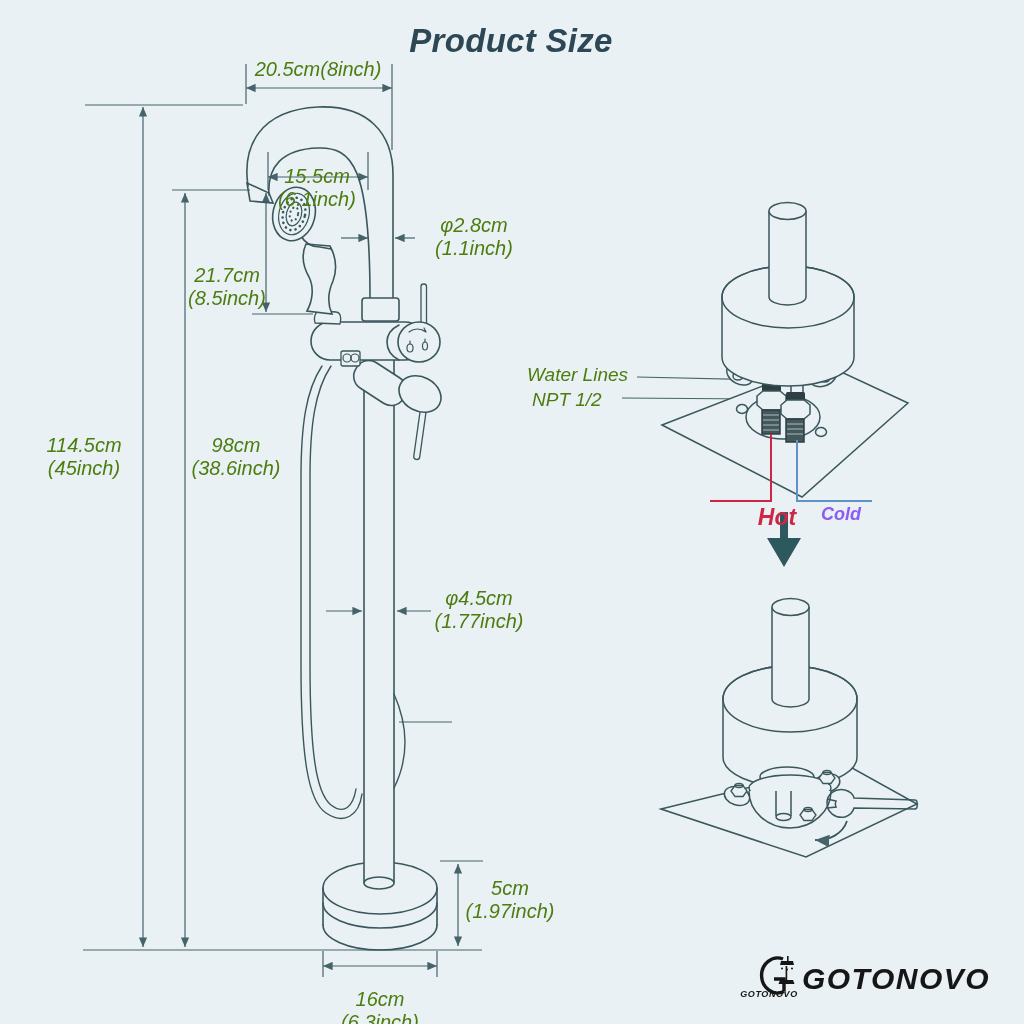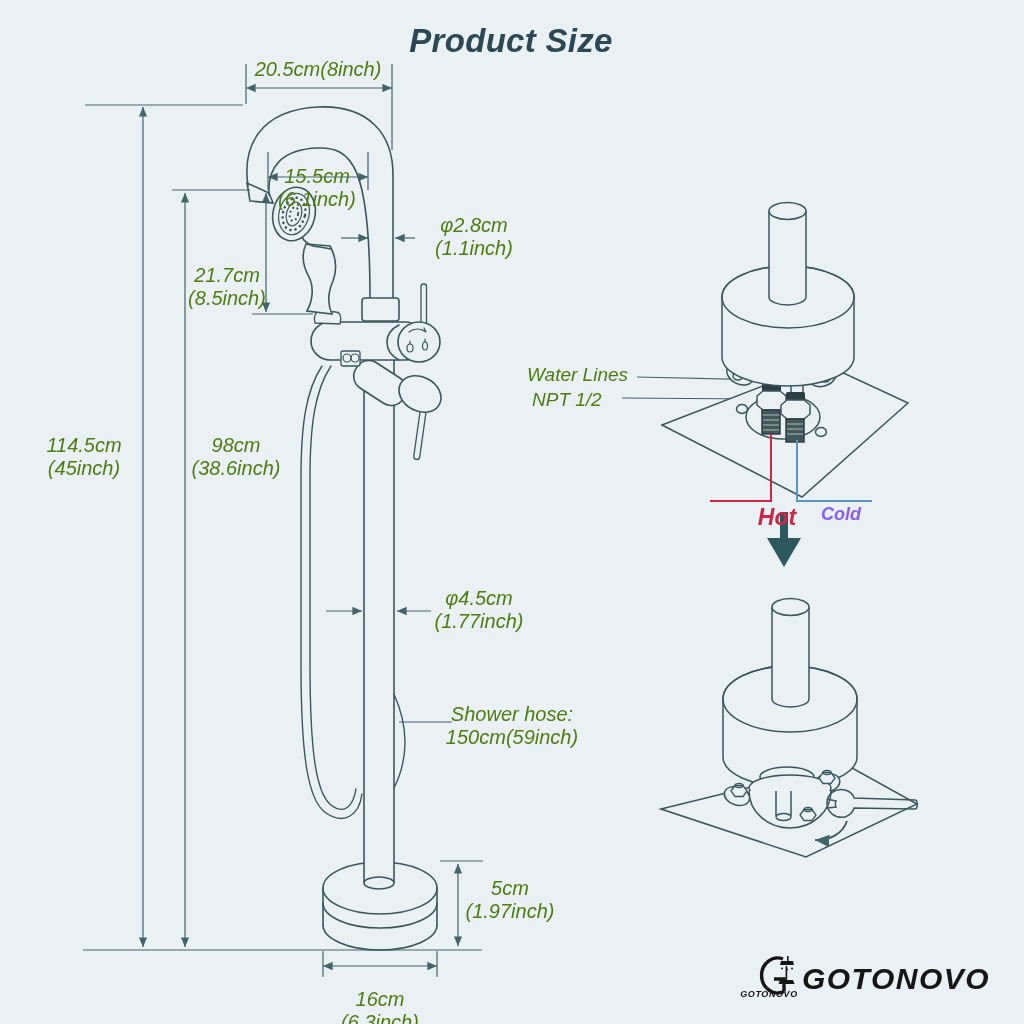--- a/index.html
+++ b/index.html
@@ -256,24 +256,20 @@
   <div class="lbl" style="left:236px;top:434px;">
     <div>98cm</div>
     <div>(38.6inch)</div>
   </div>
 
   <div class="lbl" style="left:479px;top:587px;">
     <div>φ4.5cm</div>
     <div>(1.77inch)</div>
   </div>
 
-  <div class="lbl" style="left:512px;top:703px;">
-    <div>Shower hose:</div>
-    <div>150cm(59inch)</div>
-  </div>
 
   <div class="lbl" style="left:510px;top:877px;">
     <div>5cm</div>
     <div>(1.97inch)</div>
   </div>
 
   <div class="lbl" style="left:380px;top:972px;margin-top:16px;">
     <div>16cm</div>
     <div>(6.3inch)</div>
   </div>

